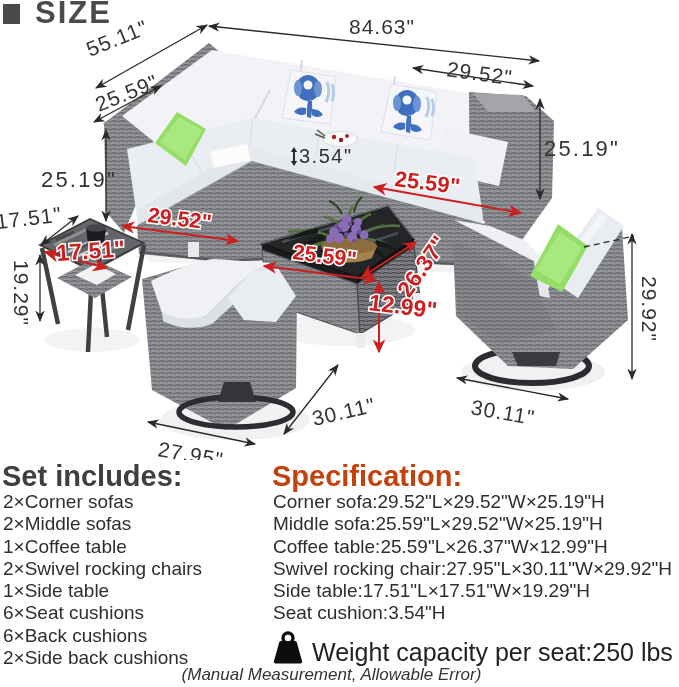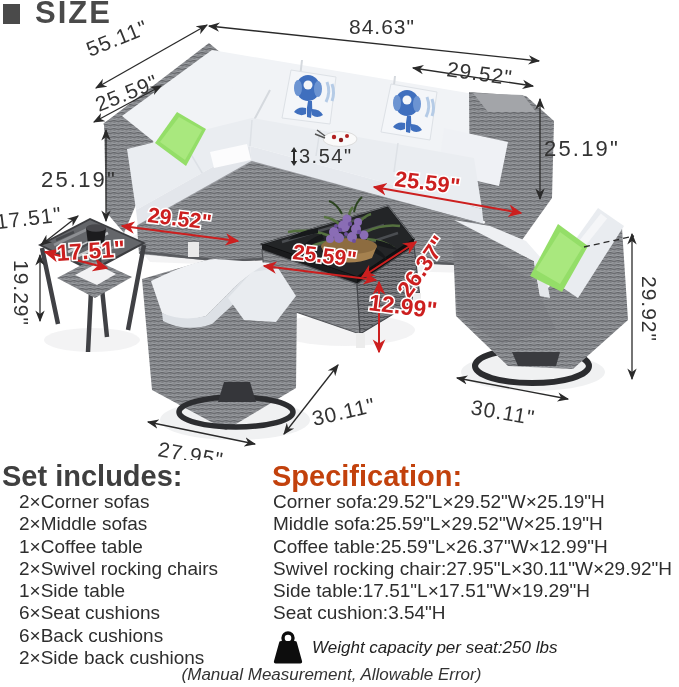--- a/index.html
+++ b/index.html
@@ -276,21 +276,21 @@
 
 <text class="red" x="368" y="310" transform="rotate(7 368 310)" style="font-size:23px;">12.99"</text>
 
 <line x1="45" y1="252" x2="107" y2="268" stroke="#cc1f1f" stroke-width="2.2" marker-start="url(#ar)" marker-end="url(#ar)"></line>
 
 <text class="red" x="57" y="261" transform="rotate(-4 57 261)" style="font-size:23px;">17.51"</text>
 </svg>
 
 <div class="abs" style="left:2px;top:460px;font-size:29px;font-weight:bold;color:#3f3f3f;">Set includes:</div>
 
-<div class="abs" style="left:3px;top:491px;font-size:19px;color:#2e2e2e;line-height:22.3px;margin-left:16px;">
+<div class="abs" style="left:3px;top:491px;font-size:19px;color:#2e2e2e;line-height:22.3px;">
 2×Corner sofas<br>
 2×Middle sofas<br>
 1×Coffee table<br>
 2×Swivel rocking chairs<br>
 1×Side table<br>
 6×Seat cushions<br>
 6×Back cushions<br>
 2×Side back cushions
 </div>
 
@@ -303,15 +303,15 @@
 Swivel rocking chair:27.95"L×30.11"W×29.92"H<br>
 Side table:17.51"L×17.51"W×19.29"H<br>
 Seat cushion:3.54"H
 </div>
 
 <svg class="abs" style="left:271px;top:629px;" width="38" height="38" viewBox="0 0 38 38">
 <circle cx="17" cy="9" r="5" fill="none" stroke="#0d0d0d" stroke-width="3.4"></circle>
 <path d="M8,14 q0,-2 2,-2 h14 q2,0 2,2 l5,18 q0.6,2.4 -1.8,2.4 h-24.4 q-2.4,0 -1.8,-2.4 z" fill="#0d0d0d"></path>
 </svg>
 
-<div class="abs" style="left:312px;top:638px;font-size:17px;font-style:italic;color:#222;">Weight capacity per seat:250 lbs</div>
+<div class="abs" style="left:312px;top:638px;font-size:25px;color:#222;">Weight capacity per seat:250 lbs</div>
 
 <div class="abs" style="left:-8px;top:665px;width:679px;text-align:center;font-size:17px;font-style:italic;color:#333;">(Manual Measurement, Allowable Error)</div>
 
 </body></html>

